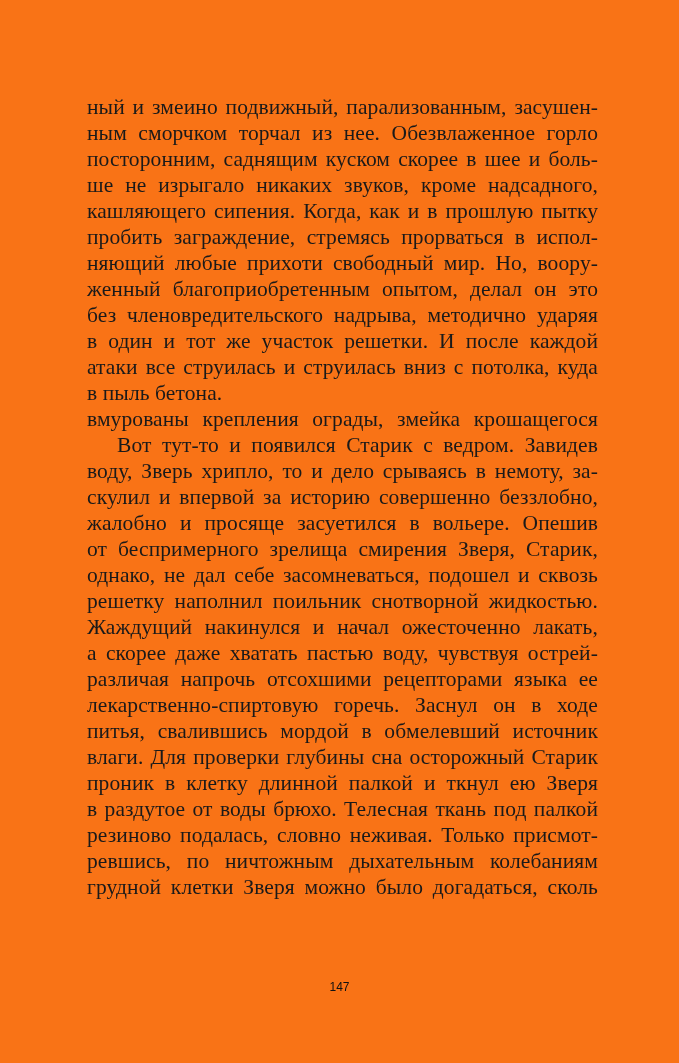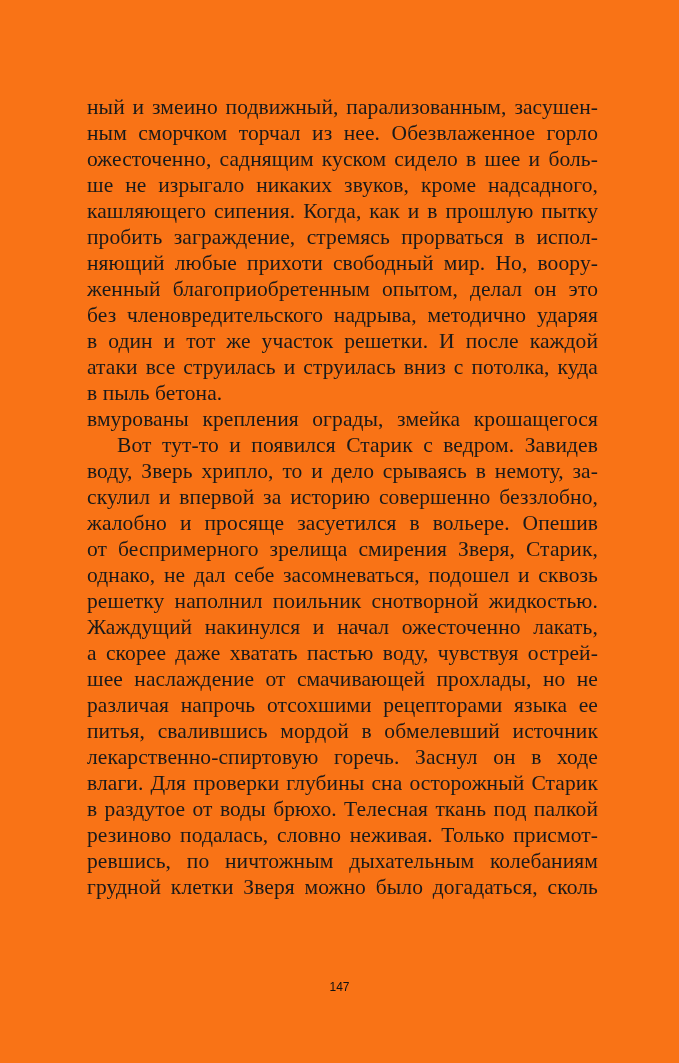--- a/index.html
+++ b/index.html
@@ -47,44 +47,44 @@
     color: #111111;
   }
 </style>
 </head>
 <body>
 
 <div class="book-page">
   <div class="text-block">
       <div class="line">ный и змеино подвижный, парализованным, засушен-</div>
       <div class="line">ным сморчком торчал из нее. Обезвлаженное горло</div>
-      <div class="line">ожесточенно, саднящим куском сидело в шее и боль-</div>
+      <div class="line">посторонним, саднящим куском скорее в шее и боль-</div>
       <div class="line">ше не изрыгало никаких звуков, кроме надсадного,</div>
       <div class="line">кашляющего сипения. Когда, как и в прошлую пытку</div>
       <div class="line">пробить заграждение, стремясь прорваться в испол-</div>
       <div class="line">няющий любые прихоти свободный мир. Но, воору-</div>
       <div class="line">женный благоприобретенным опытом, делал он это</div>
       <div class="line">без членовредительского надрыва, методично ударяя</div>
       <div class="line">в один и тот же участок решетки. И после каждой</div>
       <div class="line">атаки все струилась и струилась вниз с потолка, куда</div>
       <div class="line flush">в пыль бетона.</div>
       <div class="line">вмурованы крепления ограды, змейка крошащегося</div>
       <div class="line indent">Вот тут-то и появился Старик с ведром. Завидев</div>
       <div class="line">воду, Зверь хрипло, то и дело срываясь в немоту, за-</div>
       <div class="line">скулил и впервой за историю совершенно беззлобно,</div>
       <div class="line">жалобно и просяще засуетился в вольере. Опешив</div>
       <div class="line">от беспримерного зрелища смирения Зверя, Старик,</div>
       <div class="line">однако, не дал себе засомневаться, подошел и сквозь</div>
       <div class="line">решетку наполнил поильник снотворной жидкостью.</div>
       <div class="line">Жаждущий накинулся и начал ожесточенно лакать,</div>
       <div class="line">а скорее даже хватать пастью воду, чувствуя острей-</div>
-      <div class="line">шее наслаждение от смачивающей прохлады, но не</div>
       <div class="line">различая напрочь отсохшими рецепторами языка ее</div>
+      <div class="line">лекарственно-спиртовую горечь. Заснул он в ходе</div>
       <div class="line">питья, свалившись мордой в обмелевший источник</div>
-      <div class="line">лекарственно-спиртовую горечь. Заснул он в ходе</div>
       <div class="line">влаги. Для проверки глубины сна осторожный Старик</div>
+      <div class="line">проник в клетку длинной палкой и ткнул ею Зверя</div>
       <div class="line">в раздутое от воды брюхо. Телесная ткань под палкой</div>
       <div class="line">резиново подалась, словно неживая. Только присмот-</div>
       <div class="line">ревшись, по ничтожным дыхательным колебаниям</div>
       <div class="line">грудной клетки Зверя можно было догадаться, сколь</div>
     </div>
   <div class="page-number">147</div>
 </div>
 
 </body></html>

